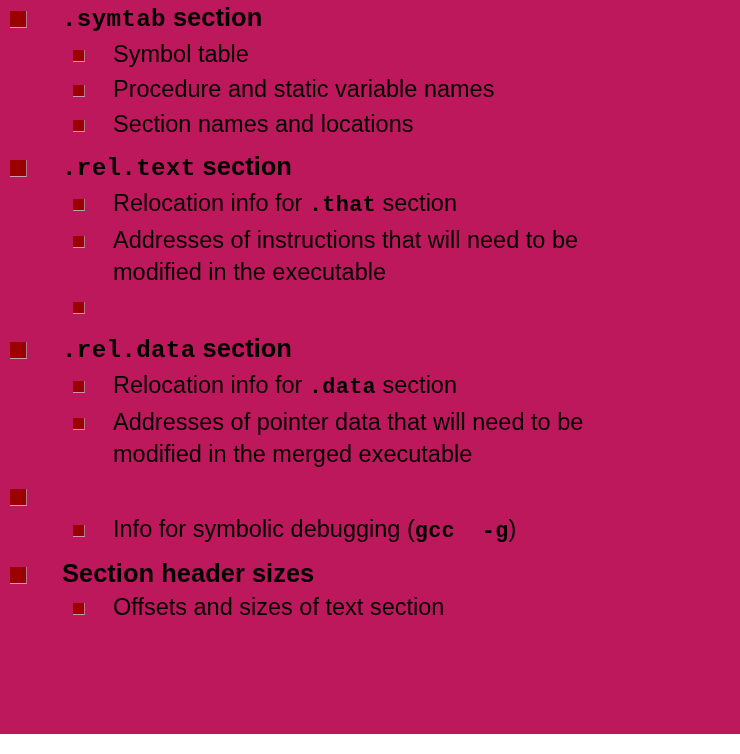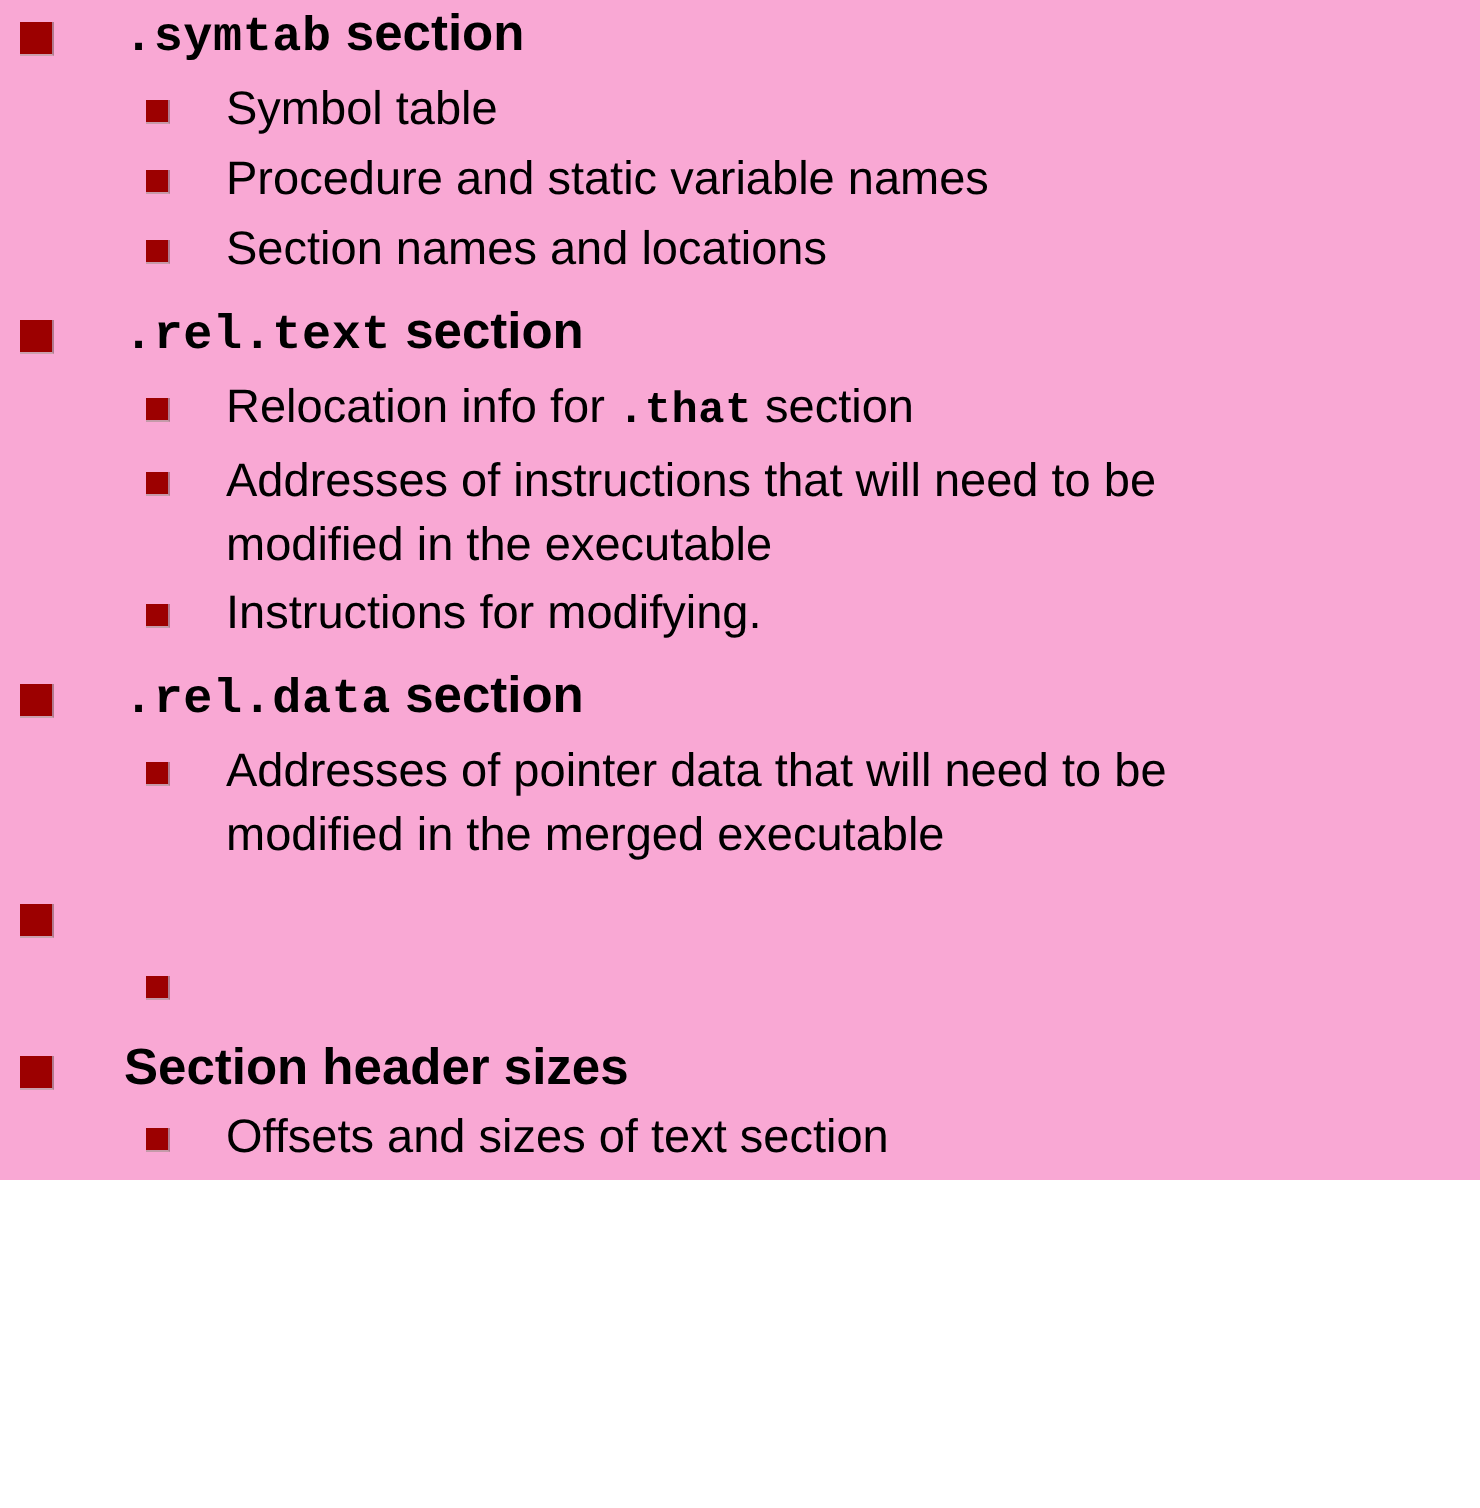--- a/index.html
+++ b/index.html
@@ -12,22 +12,22 @@
     height: 754px;
     overflow: hidden;
     font-family: "Liberation Sans", sans-serif;
     color: #000000;
     -webkit-font-smoothing: antialiased;
   }
 
   .slide {
     position: relative;
     width: 740px;
-    height: 590px;
-    background: #f9a8d4;
+    height: 734px;
+    background: #be185d;
     box-sizing: border-box;
     padding: 0;
   }
 
   .outline {
     list-style: none;
     margin: 0;
     padding: 0;
   }
 
@@ -133,38 +133,42 @@
           <li class="l2-item">
             <span class="l2-bullet"></span>
             <span class="l2-text"><span>Relocation info for </span><span class="code">.that</span><span> section</span></span>
           </li>
           <li class="l2-item">
             <span class="l2-bullet"></span>
             <span class="l2-text"><span>Addresses of instructions that will need to be modified in the executable</span></span>
           </li>
           <li class="l2-item">
             <span class="l2-bullet"></span>
-            <span class="l2-text"><span>Instructions for modifying.</span></span>
           </li>
         </ul>
       </li>
       <li class="l1-block">
         <div class="l1-item"><span class="l1-bullet"></span><span class="l1-text"><span class="code">.rel.data</span><span> section</span></span></div>
         <ul class="l2-list">
+          <li class="l2-item">
+            <span class="l2-bullet"></span>
+            <span class="l2-text"><span>Relocation info for </span><span class="code">.data</span><span> section</span></span>
+          </li>
           <li class="l2-item">
             <span class="l2-bullet"></span>
             <span class="l2-text"><span>Addresses of pointer data that will need to be modified in the merged executable</span></span>
           </li>
         </ul>
       </li>
       <li class="l1-block">
         <div class="l1-item"><span class="l1-bullet"></span></div>
         <ul class="l2-list">
           <li class="l2-item">
             <span class="l2-bullet"></span>
+            <span class="l2-text"><span>Info for symbolic debugging (</span><span class="code">gcc  -g</span><span>)</span></span>
           </li>
         </ul>
       </li>
       <li class="l1-block">
         <div class="l1-item"><span class="l1-bullet"></span><span class="l1-text"><span>Section header sizes</span></span></div>
         <ul class="l2-list">
           <li class="l2-item">
             <span class="l2-bullet"></span>
             <span class="l2-text"><span>Offsets and sizes of text section</span></span>
           </li>

